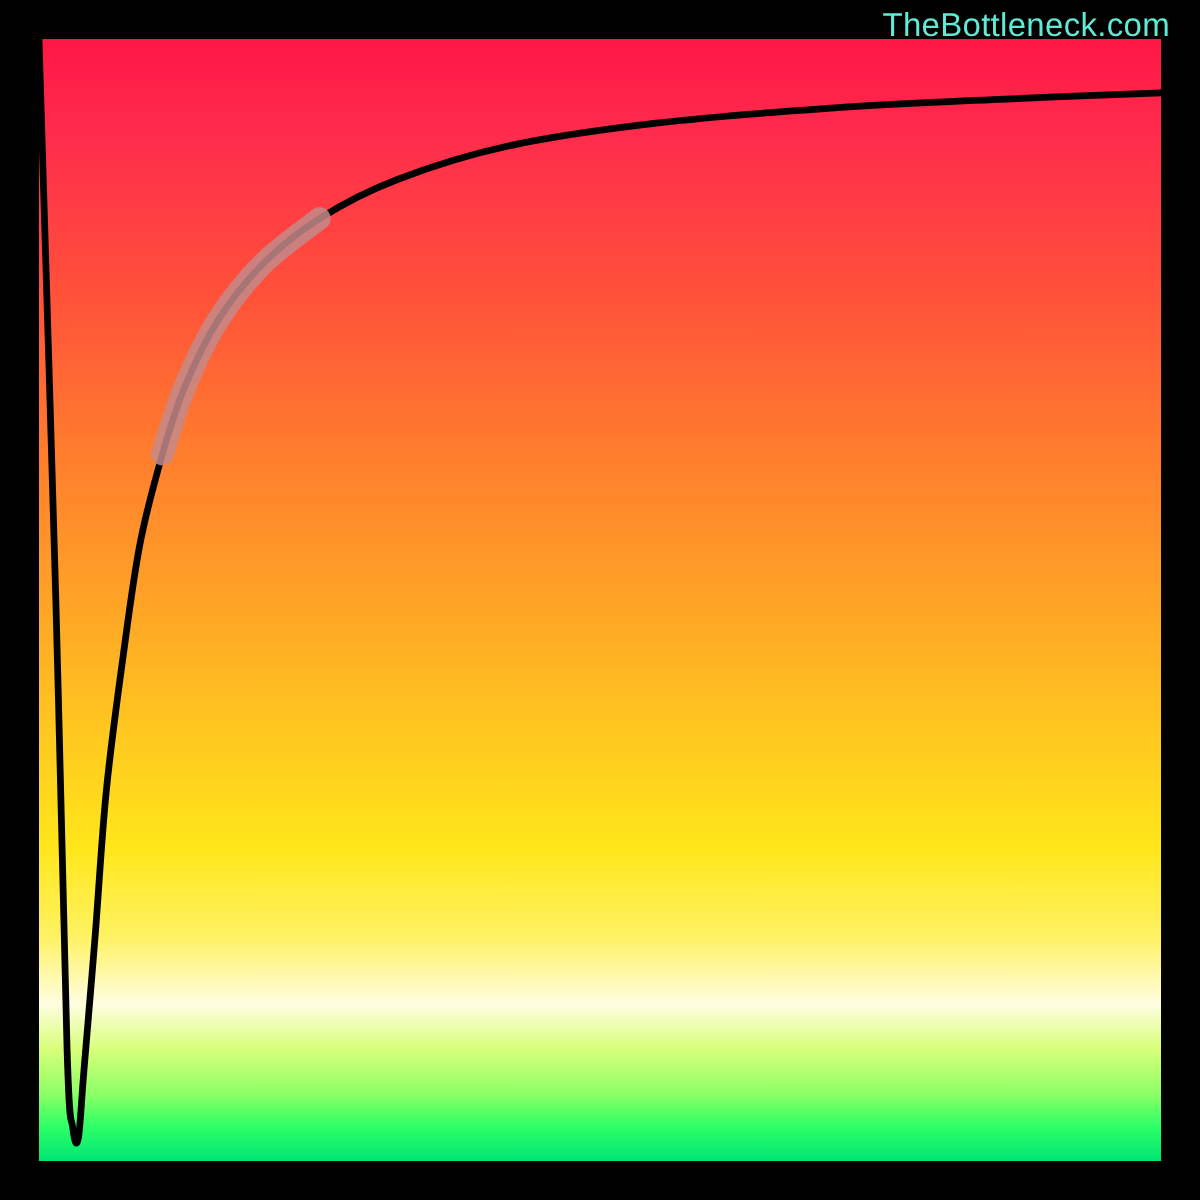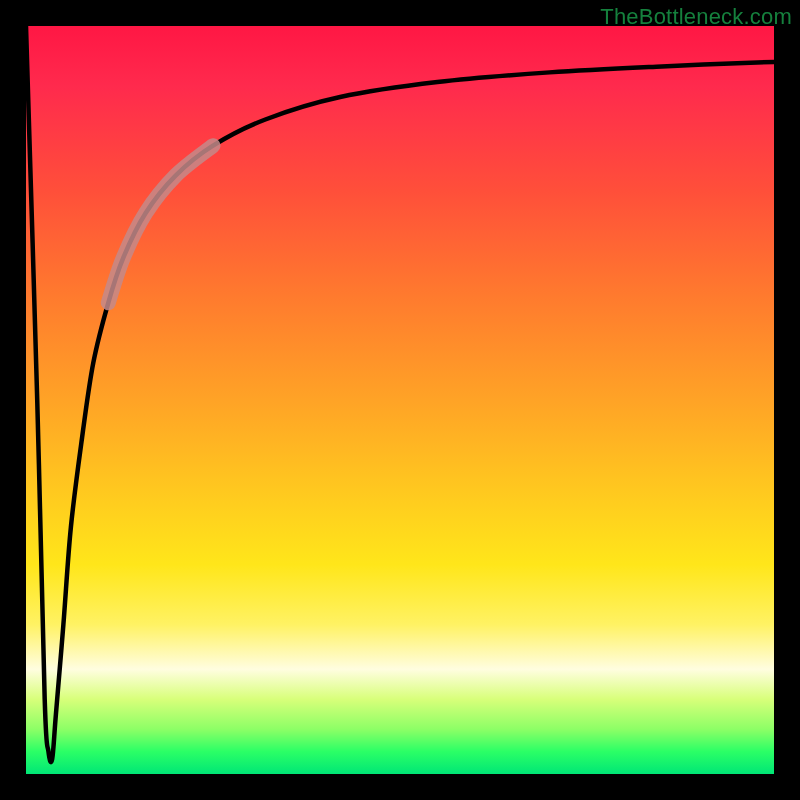--- a/index.html
+++ b/index.html
@@ -45,22 +45,22 @@
     position: absolute;
     left: 0;
     top: 0;
     width: 748px;
     height: 748px;
     overflow: visible;
   }
   .watermark {
     position: absolute;
     top: 4px;
-    right: 8px;
-    color: #15803d;
+    right: 20px;
+    color: #5eead4;
     font-size: 22px;
     letter-spacing: 0.2px;
     user-select: none;
     text-align: center;
   }
 </style>
 </head>
 <body>
 
 <div class="outer">

